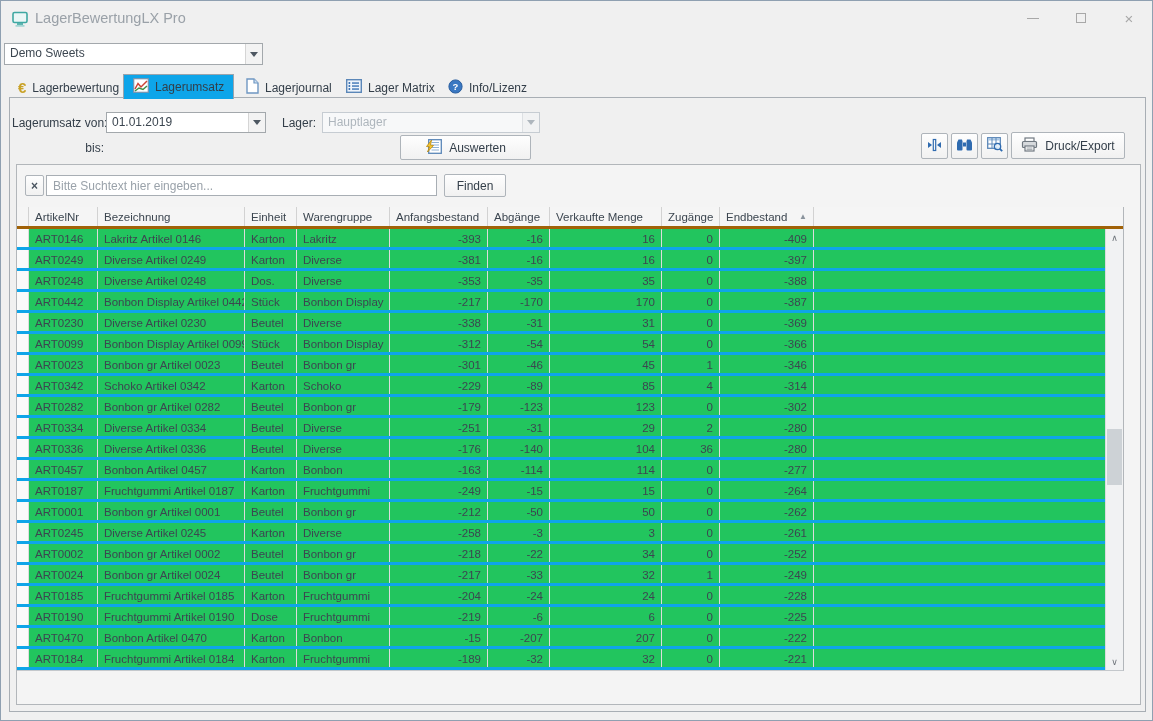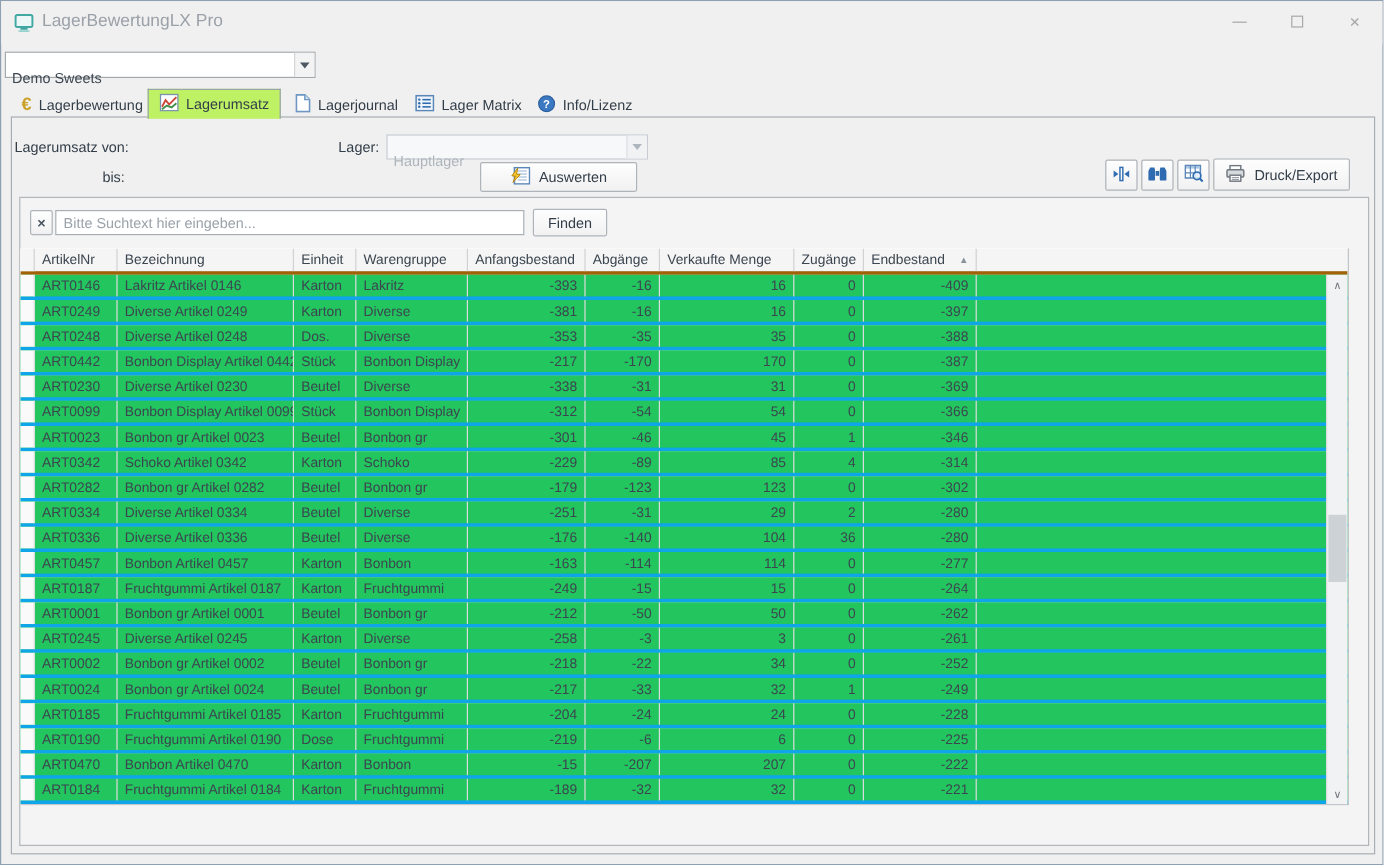--- a/index.html
+++ b/index.html
@@ -11,33 +11,33 @@
   .titlebar{position:absolute;left:0;top:0;width:100%;height:36px;background:#f0f0f0}
   .app-icon{position:absolute;left:10px;top:9px}
   .title-text{position:absolute;left:34px;top:9px;font-size:14.5px;color:#9aa1a8;white-space:nowrap}
   .win-btn{position:absolute;top:2px;width:40px;height:30px;display:flex;align-items:center;justify-content:center;color:#a8a8a8;font-size:15px;cursor:default}
   .btn-min{left:1012px}.btn-max{left:1060px}.btn-close{left:1108px}
   .maxbox{width:10px;height:10px;border:1px solid #a8a8a8;display:inline-block}
   .minline{width:12px;height:0;border-top:1px solid #a8a8a8;display:inline-block}
 
   
   .combo{position:absolute;background:#fff;border:1px solid #a3a8ac;display:flex;align-items:stretch}
-  .combo .val{flex:1;padding:14px 5px;font-size:12px;color:#3c4650;line-height:15px;white-space:nowrap;overflow:hidden}
+  .combo .val{flex:1;padding:2px 5px;font-size:12px;color:#3c4650;line-height:15px;white-space:nowrap;overflow:hidden}
   .combo .arrow{width:17px;background:#f3f3f3;border-left:1px solid #d5d5d5;display:flex;align-items:center;justify-content:center}
   .tri-down{width:0;height:0;border-left:4px solid transparent;border-right:4px solid transparent;border-top:5px solid #4e5862}
   .combo.disabled{background:#f7f8f9;border-color:#c6ccd2}
   .combo.disabled .val{color:#aeb6bd}
   .combo.disabled .arrow{background:#f1f2f3;border-left-color:#dde0e3}
   .combo.disabled .tri-down{border-top-color:#aeb6bd}
   #company-combo{left:3px;top:42px;width:259px;height:22px}
 
   
   .tabstrip{position:absolute;left:8px;top:73px;width:1137px;height:25px;z-index:10}
   .tab{position:absolute;top:3px;height:21px;display:flex;align-items:center;gap:6px;padding:0 9px;font-size:12px;color:#333e49;cursor:default;white-space:nowrap}
-  .tab.active{top:0;height:25px;background:#bef264;border:1px solid #9aa4ad;border-bottom:none}
+  .tab.active{top:0;height:25px;background:#0ea5e9;border:1px solid #9aa4ad;border-bottom:none}
   .euro-glyph{font-size:15px;font-weight:bold;color:#c9a227;line-height:14px}
 
   
   .mainpanel{position:absolute;left:8px;top:96px;width:1137px;height:615px;background:#f0f0f0;border:1px solid #a8aeb4}
   .flabel{position:absolute;font-size:12px;color:#333e49;text-align:right;white-space:nowrap}
   #lbl-von{left:2px;top:18px;width:92px}
   #lbl-bis{left:2px;top:43px;width:92px}
   #lbl-lager{left:246px;top:18px;width:60px}
   #combo-von{left:96px;top:14px;width:160px;height:21px}
   #combo-bis{left:96px;top:39px;width:160px;height:21px}
@@ -150,20 +150,26 @@
             <circle cx="7.5" cy="7.5" r="6.6" fill="#3a78c2" stroke="#2a5e9e" stroke-width="1"></circle>
             <text x="7.5" y="11" font-size="9.5" font-family="Liberation Sans, sans-serif" font-weight="bold" fill="#fff" text-anchor="middle">?</text>
           </svg></span>
       <span>Info/Lizenz</span>
     </div>
   </div>
 
   <div class="mainpanel">
 
     <div class="flabel" id="lbl-von">Lagerumsatz von:</div>
+    <div class="combo" id="combo-von">
+      <span class="val">01.01.2019</span>
+      <span class="arrow">
+          <span class="tri-down"></span>
+        </span>
+    </div>
 
     <div class="flabel" id="lbl-lager">Lager:</div>
     <div class="combo disabled" id="combo-lager">
       <span class="val">Hauptlager</span>
       <span class="arrow">
           <span class="tri-down"></span>
         </span>
     </div>
 
     <div class="flabel" id="lbl-bis">bis:</div>

